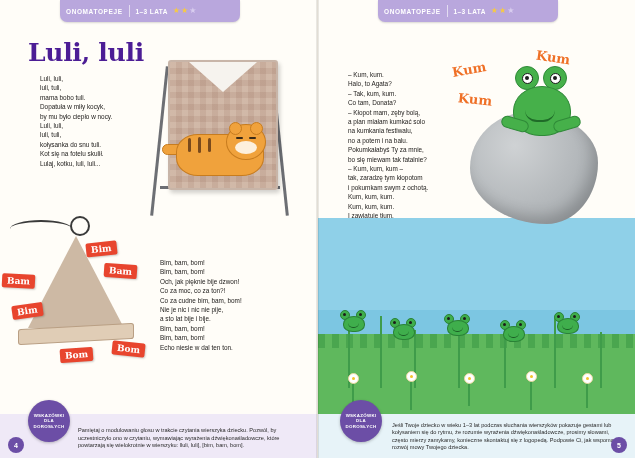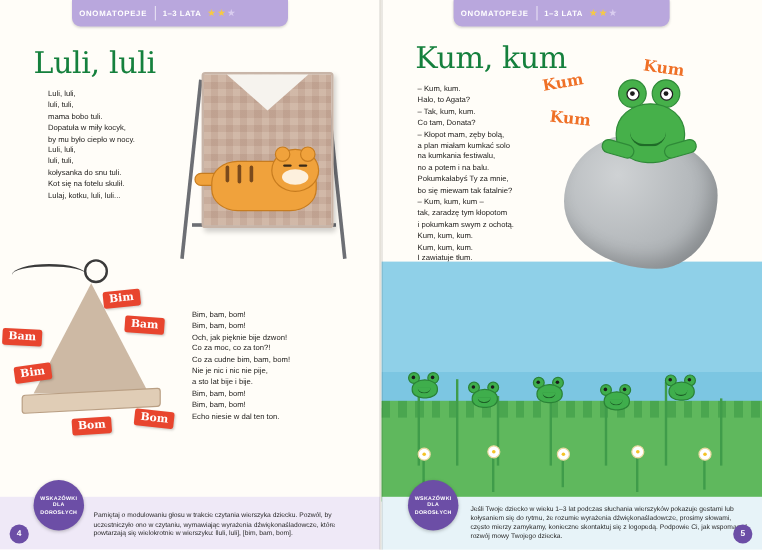--- a/index.html
+++ b/index.html
@@ -48,22 +48,22 @@
   .star{font-size:8px;line-height:8px;}
   .star.on{color:#f6c945;}
   .star.off{color:#d9cdef;}
   .banner-l{left:60px;width:180px;}
   .banner-r{left:378px;width:180px;}
 
   
   .title{
     position:absolute;
     font-family:"DejaVu Serif", serif;
-    font-weight:normal;
-    color:#15803d;
+    font-weight:bold;
+    color:#4c1d95;
     letter-spacing:-.3px;
   }
   #t-luli{left:28px;top:38px;font-size:25px;}
   #t-bim{left:133px;top:228px;font-size:22px;}
   #t-kum{left:346px;top:34px;font-size:25px;}
 
   
   .verse{
     position:absolute;
     font-family:"Liberation Sans", sans-serif;
@@ -316,21 +316,20 @@
       <span class="sep"></span>
       <span class="age">1–3 LATA</span>
       <span class="stars">
         <span class="star on">★</span>
         <span class="star on">★</span>
         <span class="star off">★</span>
       </span>
     </div>
   </div>
 
-  <div class="title" id="t-kum">Kum, kum</div>
   <div class="verse" id="v-kum">– Kum, kum.
 Halo, to Agata?
 – Tak, kum, kum.
 Co tam, Donata?
 – Kłopot mam, zęby bolą,
 a plan miałam kumkać solo
 na kumkania festiwalu,
 no a potem i na balu.
 Pokumkałabyś Ty za mnie,
 bo się miewam tak fatalnie?

